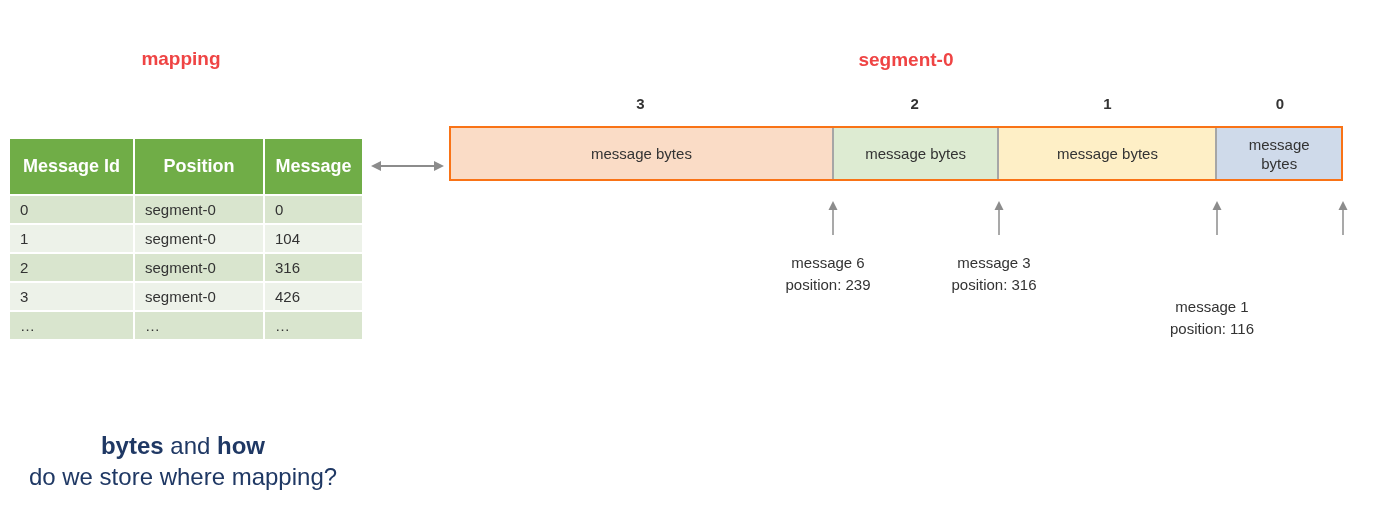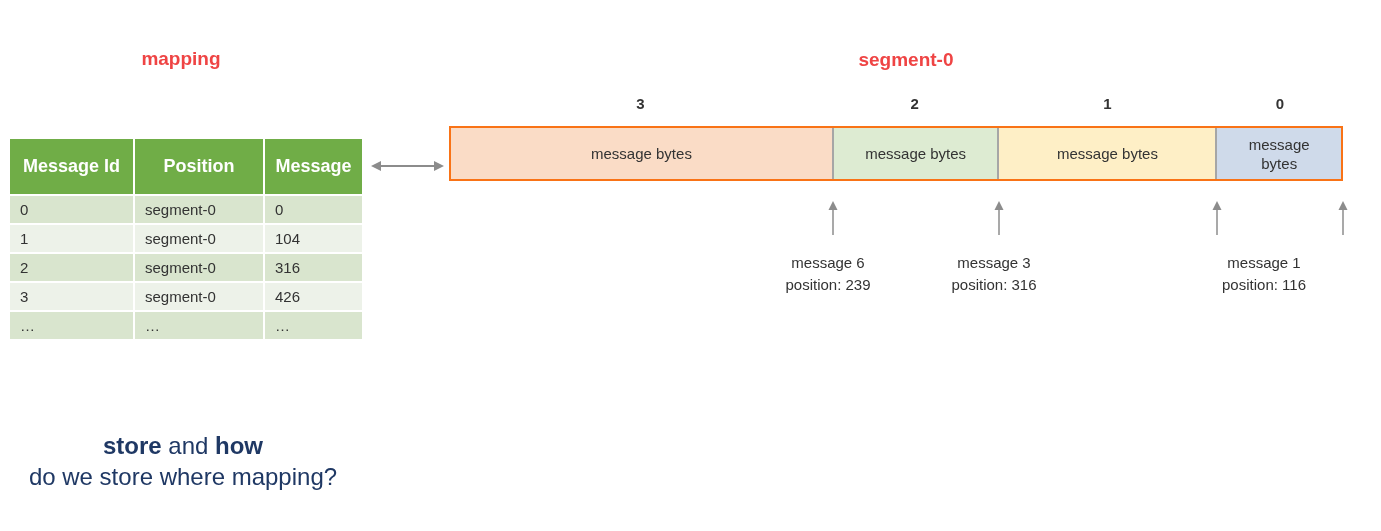--- a/index.html
+++ b/index.html
@@ -48,21 +48,21 @@
   .mapping-table tbody tr:nth-child(even) td{background:#edf2e9;}
 
   
   .overlay{position:absolute;left:0;top:0;pointer-events:none;}
 
   
   .pointer-label{
     position:absolute;top:252px;transform:translateX(-50%);
     text-align:center;font-size:15px;color:#333;line-height:22px;white-space:nowrap;
   }
-  .pl-3{left:828px;} .pl-2{left:994px;} .pl-1{left:1264px;} .pl-0{left:1337px;}
+  .pl-3{left:828px;} .pl-2{left:994px;} .pl-1{left:1212px;margin-top:44px;} .pl-0{left:1337px;}
 
   
   .question{
     position:absolute;left:23px;top:430px;width:320px;text-align:center;
     font-size:24px;color:#1f3864;line-height:31px;
   }
   .question b{font-weight:bold;}
 </style>
 </head>
 <body>
@@ -167,17 +167,17 @@
   <div class="pointer-label pl-2">
     <div>message 3</div>
     <div>position: 316</div>
   </div>
   <div class="pointer-label pl-1">
     <div>message 1</div>
     <div>position: 116</div>
   </div>
 
   <div class="question">
-    <div><b>store</b><span> and </span><b>how</b></div>
+    <div><b>bytes</b><span> and </span><b>how</b></div>
     <div>do we store where mapping?</div>
   </div>
 
 </div>
 
 </body></html>

